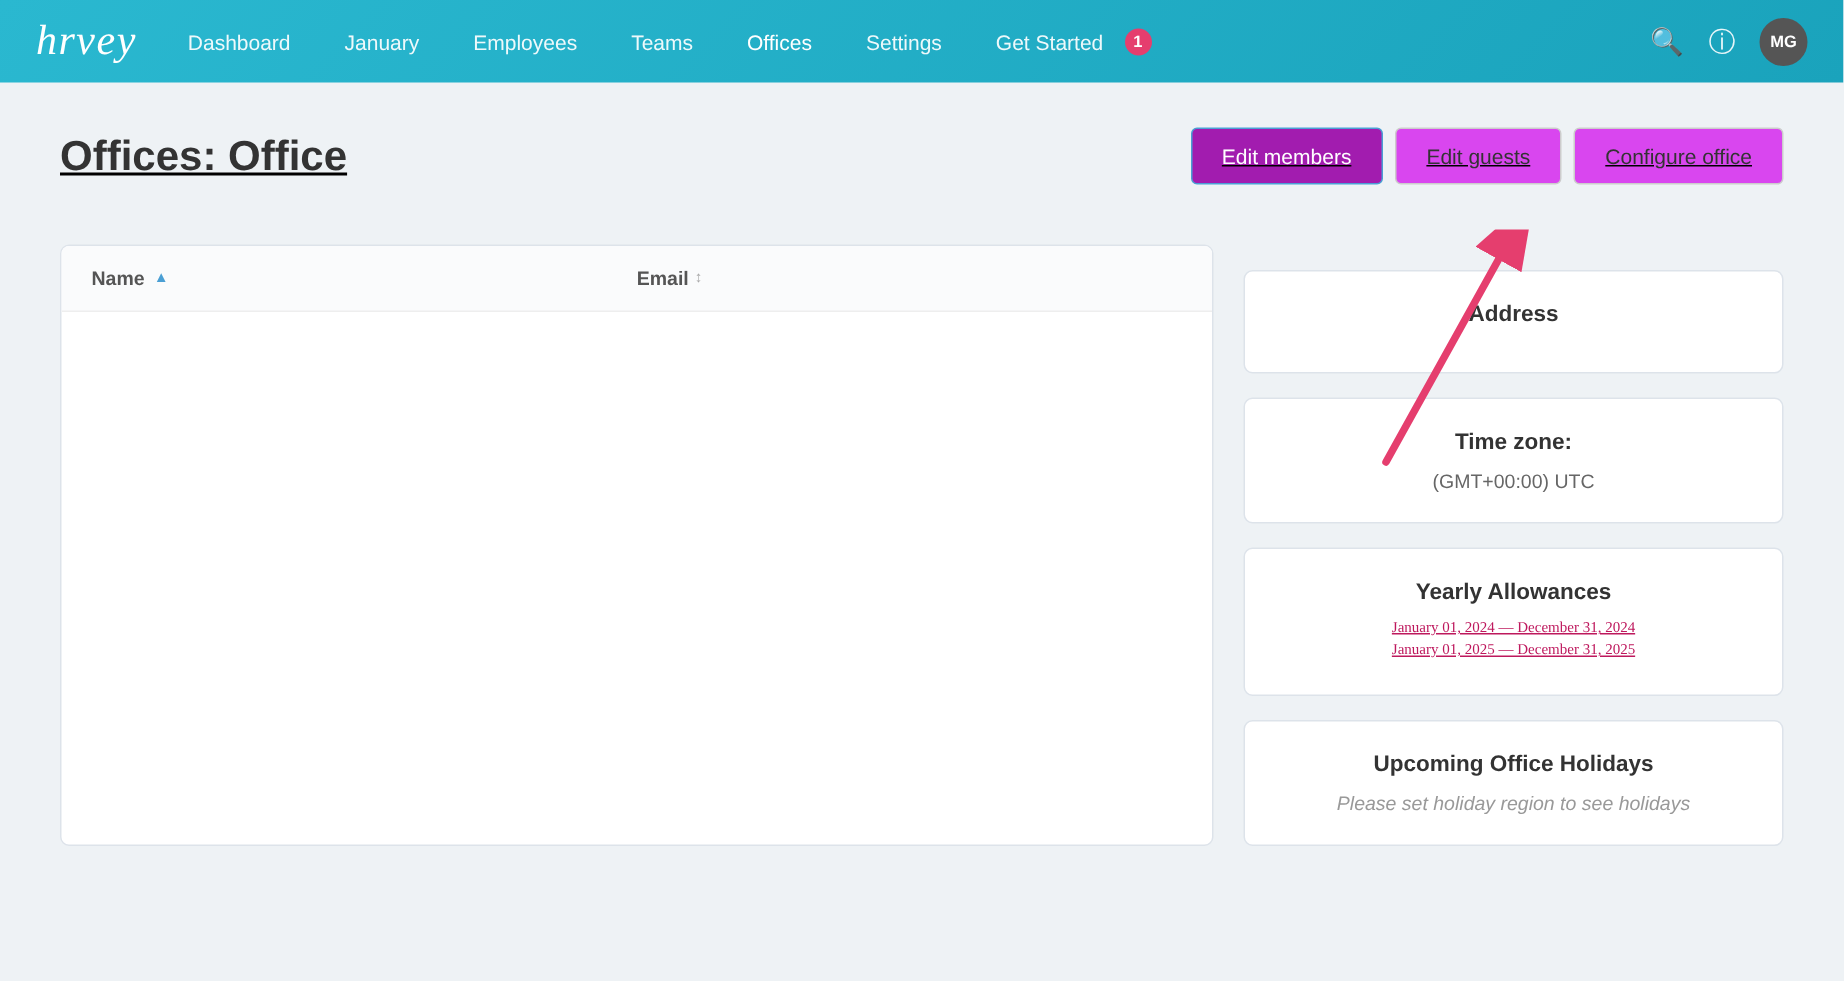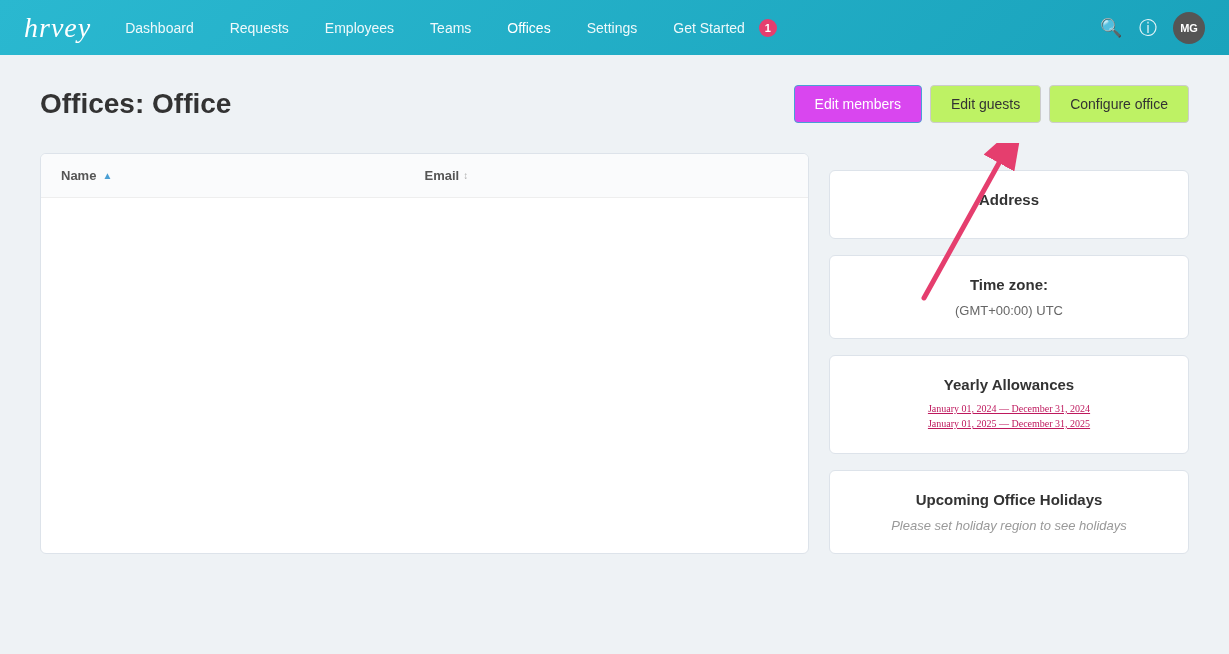--- a/index.html
+++ b/index.html
@@ -86,21 +86,22 @@
     }
 
     
     .main-content {
       padding: 30px 40px;
     }
     .page-header {
       display: flex;
       align-items: center;
       justify-content: space-between;
-      margin-bottom: 30px;
+      margin-bottom: 40px;
+      text-decoration: underline;
     }
     .page-title {
       font-size: 28px;
       font-weight: 700;
       color: #333;
     }
     .header-actions {
       display: flex;
       gap: 8px;
       position: relative;
@@ -109,26 +110,26 @@
       padding: 10px 20px;
       border-radius: 4px;
       font-size: 14px;
       font-weight: 500;
       cursor: pointer;
       border: 1px solid #ccc;
       background: #fff;
       color: #333;
     }
     .btn-primary {
-      background: #d946ef;
+      background: #a21caf;
       color: #fff;
       border-color: #4a9fd4;
     }
     .btn-outline {
-      background: #bef264;
+      background: #d946ef;
       color: #333;
       border-color: #ccc;
     }
 
     
     .content-grid {
       display: grid;
       grid-template-columns: 1fr 360px;
       gap: 20px;
       position: relative;
@@ -222,21 +223,21 @@
       z-index: 10;
     }
   </style>
 </head>
 <body>
 
 <nav>
   <div class="logo">hrvey</div>
   <div class="nav-links">
     <a class="nav-link">Dashboard</a>
-    <a class="nav-link">Requests</a>
+    <a class="nav-link">January</a>
     <a class="nav-link">Employees</a>
     <a class="nav-link">Teams</a>
     <a class="nav-link active">Offices</a>
     <a class="nav-link">Settings</a>
     <a class="nav-link badge-link">
       <span>Get Started</span>
       <span class="badge">1</span>
     </a>
   </div>
   <div class="nav-right">

